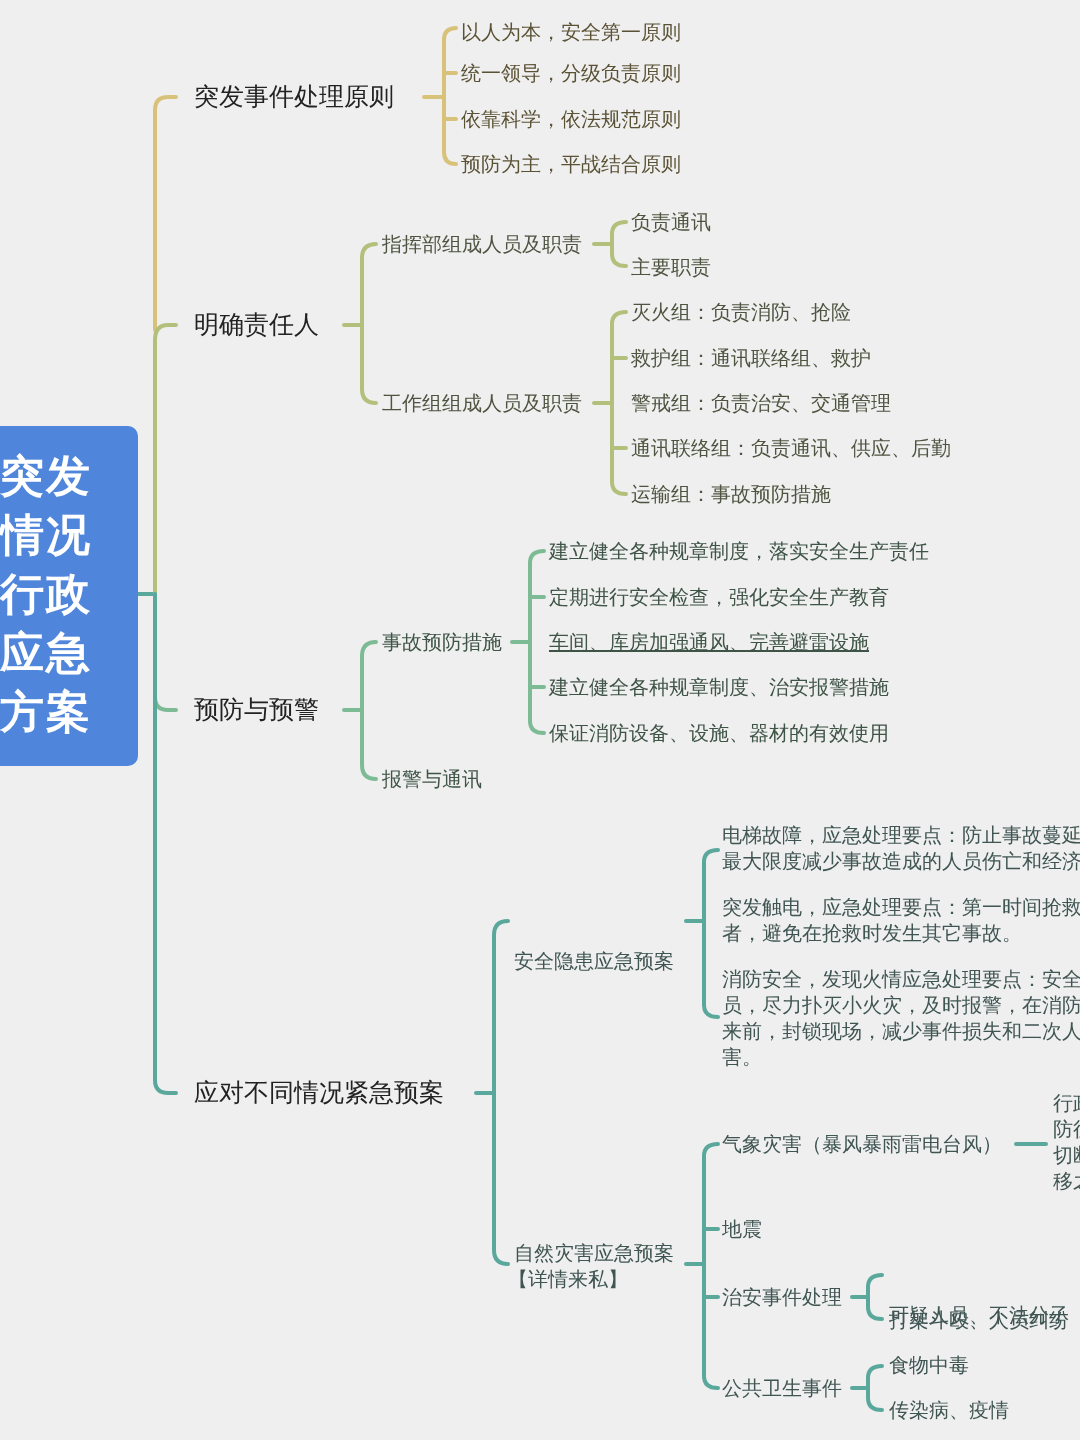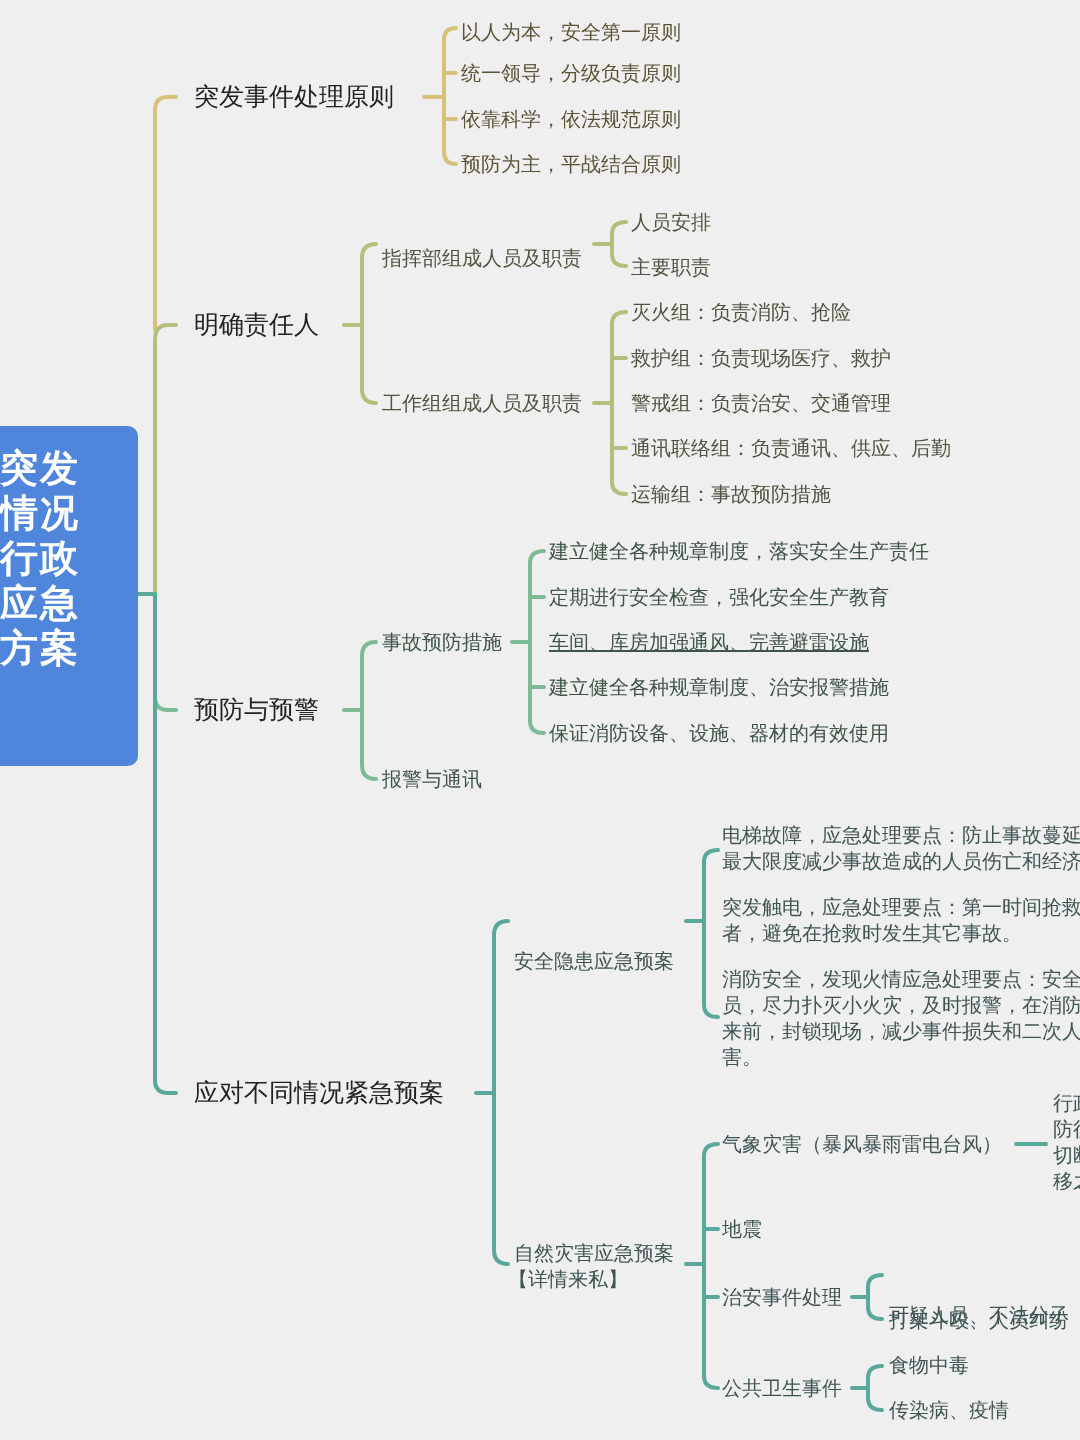--- a/index.html
+++ b/index.html
@@ -7,21 +7,21 @@
     width:1080px; height:1440px; overflow:hidden; position:relative;
     background:#efefef;
     font-family: "DejaVu Sans", "Liberation Sans", sans-serif;
   }
   .root {
     position:absolute; left:-10px; top:426px; width:148px; height:340px;
     background:#4f86dc; border-radius:10px;
   }
   .root-title {
     position:absolute; left:10px; top:20px; width:100px;
-    color:#fff; font-weight:bold; font-size:38px; line-height:45px;
+    color:#fff; font-weight:bold; font-size:44px; line-height:59px;
     letter-spacing:2px; word-break:break-all;
   }
   .t { position:absolute; white-space:nowrap; }
   .l1 { font-size:25px; color:#222; }
   .l2 { font-size:20px; }
   .l3 { font-size:20px; }
   .gold { color:#5b5235; }
   .olive { color:#4e5440; }
   .sage { color:#3e5446; }
   .teal { color:#3f5552; }
@@ -81,26 +81,26 @@
   <div class="root-title">突发情况行政应急方案</div>
 </div>
 
 <div class="t l1" style="left:194px;top:80px;">突发事件处理原则</div>
 <div class="t l3 gold" style="left:461px;top:19px;font-family:Liberation Serif, serif;">以人为本，安全第一原则</div>
 <div class="t l3 gold" style="left:461px;top:60px;">统一领导，分级负责原则</div>
 <div class="t l3 gold" style="left:461px;top:106px;">依靠科学，依法规范原则</div>
 <div class="t l3 gold" style="left:461px;top:151px;">预防为主，平战结合原则</div>
 
 <div class="t l1" style="left:194px;top:308px;">明确责任人</div>
-<div class="t l2 olive" style="left:382px;top:245px;">指挥部组成人员及职责</div>
-<div class="t l3 olive" style="left:631px;top:209px;">人员安排</div>
+<div class="t l2 olive" style="left:382px;top:231px;">指挥部组成人员及职责</div>
+<div class="t l3 olive" style="left:631px;top:209px;">负责通讯</div>
 <div class="t l3 olive" style="left:631px;top:254px;">主要职责</div>
 <div class="t l2 olive" style="left:382px;top:390px;">工作组组成人员及职责</div>
 <div class="t l3 olive" style="left:631px;top:299px;">灭火组：负责消防、抢险</div>
-<div class="t l3 olive" style="left:631px;top:345px;">救护组：负责现场医疗、救护</div>
+<div class="t l3 olive" style="left:631px;top:345px;">救护组：通讯联络组、救护</div>
 <div class="t l3 olive" style="left:631px;top:390px;">警戒组：负责治安、交通管理</div>
 <div class="t l3 olive" style="left:631px;top:435px;">通讯联络组：负责通讯、供应、后勤</div>
 <div class="t l3 olive" style="left:631px;top:481px;">运输组：事故预防措施</div>
 
 <div class="t l1" style="left:194px;top:693px;">预防与预警</div>
 <div class="t l2 sage" style="left:382px;top:629px;">事故预防措施</div>
 <div class="t l3 sage" style="left:549px;top:538px;">建立健全各种规章制度，落实安全生产责任</div>
 <div class="t l3 sage" style="left:549px;top:584px;">定期进行安全检查，强化安全生产教育</div>
 <div class="t l3 sage" style="left:549px;top:629px;text-decoration:underline;">车间、库房加强通风、完善避雷设施</div>
 <div class="t l3 sage" style="left:549px;top:674px;">建立健全各种规章制度、治安报警措施</div>

